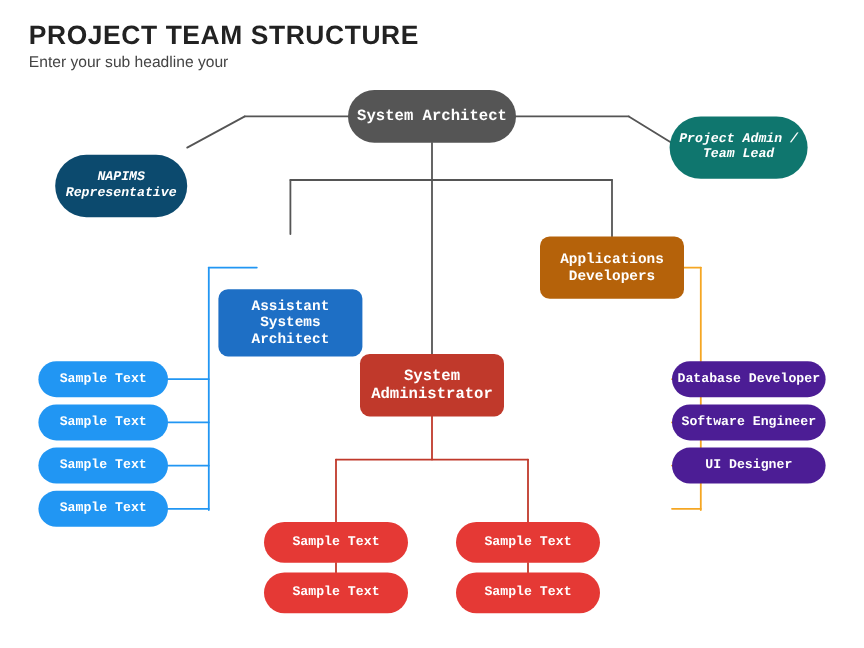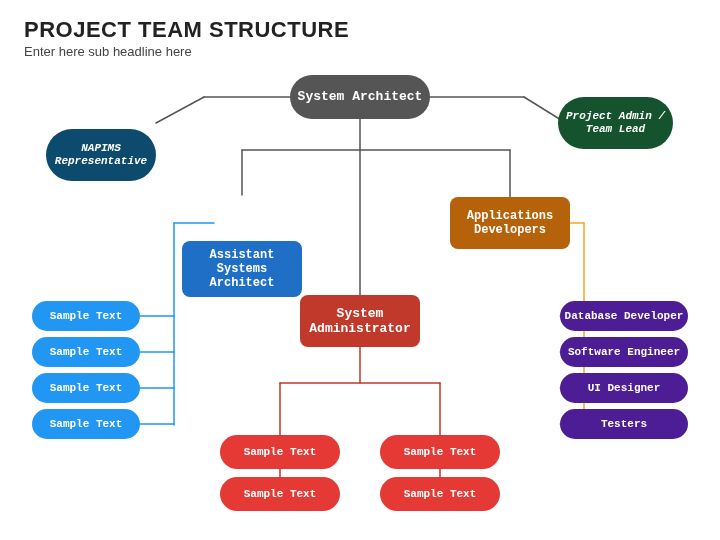--- a/index.html
+++ b/index.html
@@ -75,21 +75,21 @@
       top: 32px;
       border-radius: 26px;
       font-style: italic;
       font-weight: 600;
       font-size: 11px;
       margin-top: 32px;
     }
 
     
     .node-project-admin {
-      background: #14532d;
+      background: #0f766e;
       color: #fff;
       width: 115px;
       height: 52px;
       left: 534px;
       top: 32px;
       border-radius: 26px;
       font-style: italic;
       font-weight: 600;
       font-size: 11px;
     }
@@ -190,21 +190,21 @@
     svg line, svg path, svg polyline {
       fill: none;
       stroke-linecap: round;
     }
   </style>
 </head>
 <body>
 
 <div class="page">
   <div class="title">PROJECT TEAM STRUCTURE</div>
-  <div class="subtitle">Enter here sub headline here</div>
+  <div class="subtitle">Enter your sub headline your</div>
 
   <div class="chart">
 
     <svg class="connectors">
 
       <line x1="336" y1="32" x2="180" y2="32" stroke="#555" stroke-width="1.5"></line>
 
       <line x1="180" y1="32" x2="132" y2="58" stroke="#555" stroke-width="1.5"></line>
 
       <line x1="336" y1="32" x2="500" y2="32" stroke="#555" stroke-width="1.5"></line>
@@ -261,21 +261,20 @@
     <div class="node node-sys-admin">System Administrator</div>
 
     <div class="node node-blue node-blue-1">Sample Text</div>
     <div class="node node-blue node-blue-2">Sample Text</div>
     <div class="node node-blue node-blue-3">Sample Text</div>
     <div class="node node-blue node-blue-4">Sample Text</div>
 
     <div class="node node-orange node-orange-1">Database Developer</div>
     <div class="node node-orange node-orange-3">UI Designer</div>
     <div class="node node-orange node-orange-2">Software Engineer</div>
-    <div class="node node-orange node-orange-4">Testers</div>
 
     <div class="node node-red node-red-1">Sample Text</div>
     <div class="node node-red node-red-2">Sample Text</div>
     <div class="node node-red node-red-3">Sample Text</div>
     <div class="node node-red node-red-4">Sample Text</div>
 
   </div>
 </div>
 
 </body></html>

